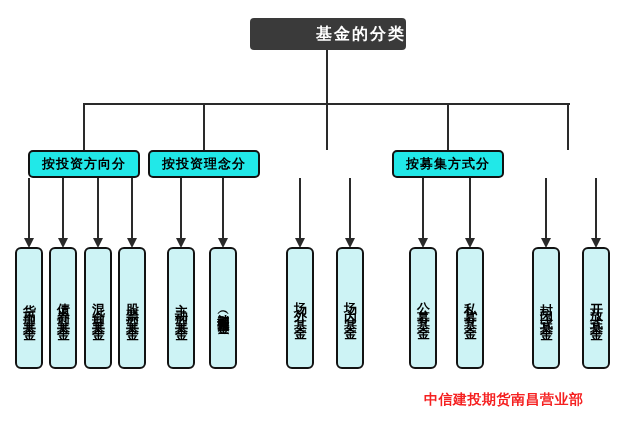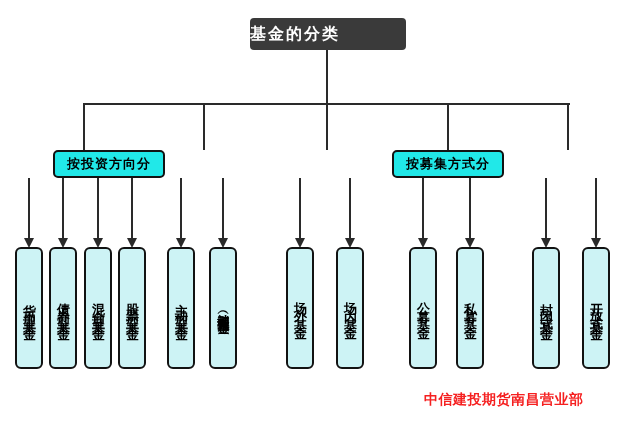--- a/index.html
+++ b/index.html
@@ -12,21 +12,21 @@
     overflow: hidden;
   }
   .root-node {
     position: absolute;
     left: 250px; top: 18px;
     width: 156px; height: 32px;
     background: var(--title-bg, #3a3a3a);
     color: var(--title-text, #ffffff);
     border-radius: 4px;
     font-size: 16px; font-weight: bold;
-    text-align: left; line-height: 32px;
+    text-align: right; line-height: 32px;
     letter-spacing: 2px;
     box-sizing: border-box;
   }
   .vline {
     position: absolute;
     width: 2px;
     background: var(--line-color, #2a2a2a);
   }
   .hline {
     position: absolute;
@@ -87,21 +87,22 @@
   <div class="root-node">基金的分类</div>
 
   <div class="vline" style="left:326px; top:50px; height:53px;"></div>
   <div class="hline" style="left:84px; top:103px; width:486px;"></div>
   <div class="vline" style="left:83px;  top:103px; height:47px;"></div>
   <div class="vline" style="left:203px; top:103px; height:47px;"></div>
   <div class="vline" style="left:326px; top:103px; height:47px;"></div>
   <div class="vline" style="left:447px; top:103px; height:47px;"></div>
   <div class="vline" style="left:567px; top:103px; height:47px;"></div>
 
-  <div class="cat" style="left:28px;margin-left:25px;">按投资方向分</div>
+  <div class="cat" style="left:28px;">按投资方向分</div>
+  <div class="cat" style="left:148px;">按投资理念分</div>
   <div class="cat" style="left:392px;">按募集方式分</div>
 
   <div class="vline" style="left:28px;  top:178px; height:61px;"></div>
   <div class="vline" style="left:62px;  top:178px; height:61px;"></div>
   <div class="vline" style="left:97px;  top:178px; height:61px;"></div>
   <div class="vline" style="left:131px; top:178px; height:61px;"></div>
   <div class="arrowhead" style="left:24px;"></div>
   <div class="arrowhead" style="left:58px;"></div>
   <div class="arrowhead" style="left:93px;"></div>
   <div class="arrowhead" style="left:127px;"></div>

